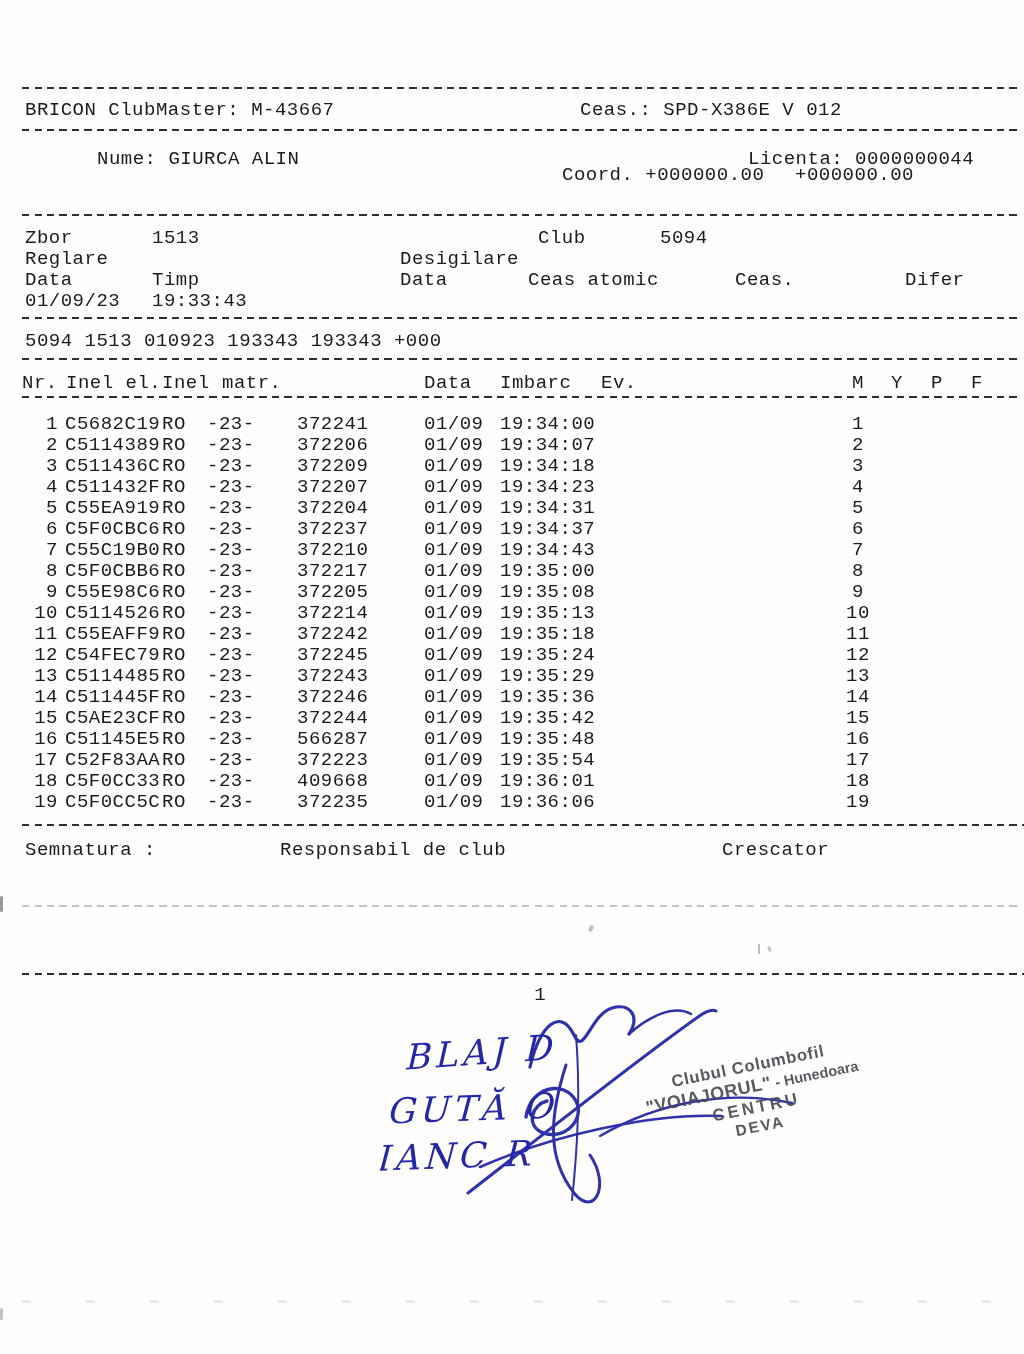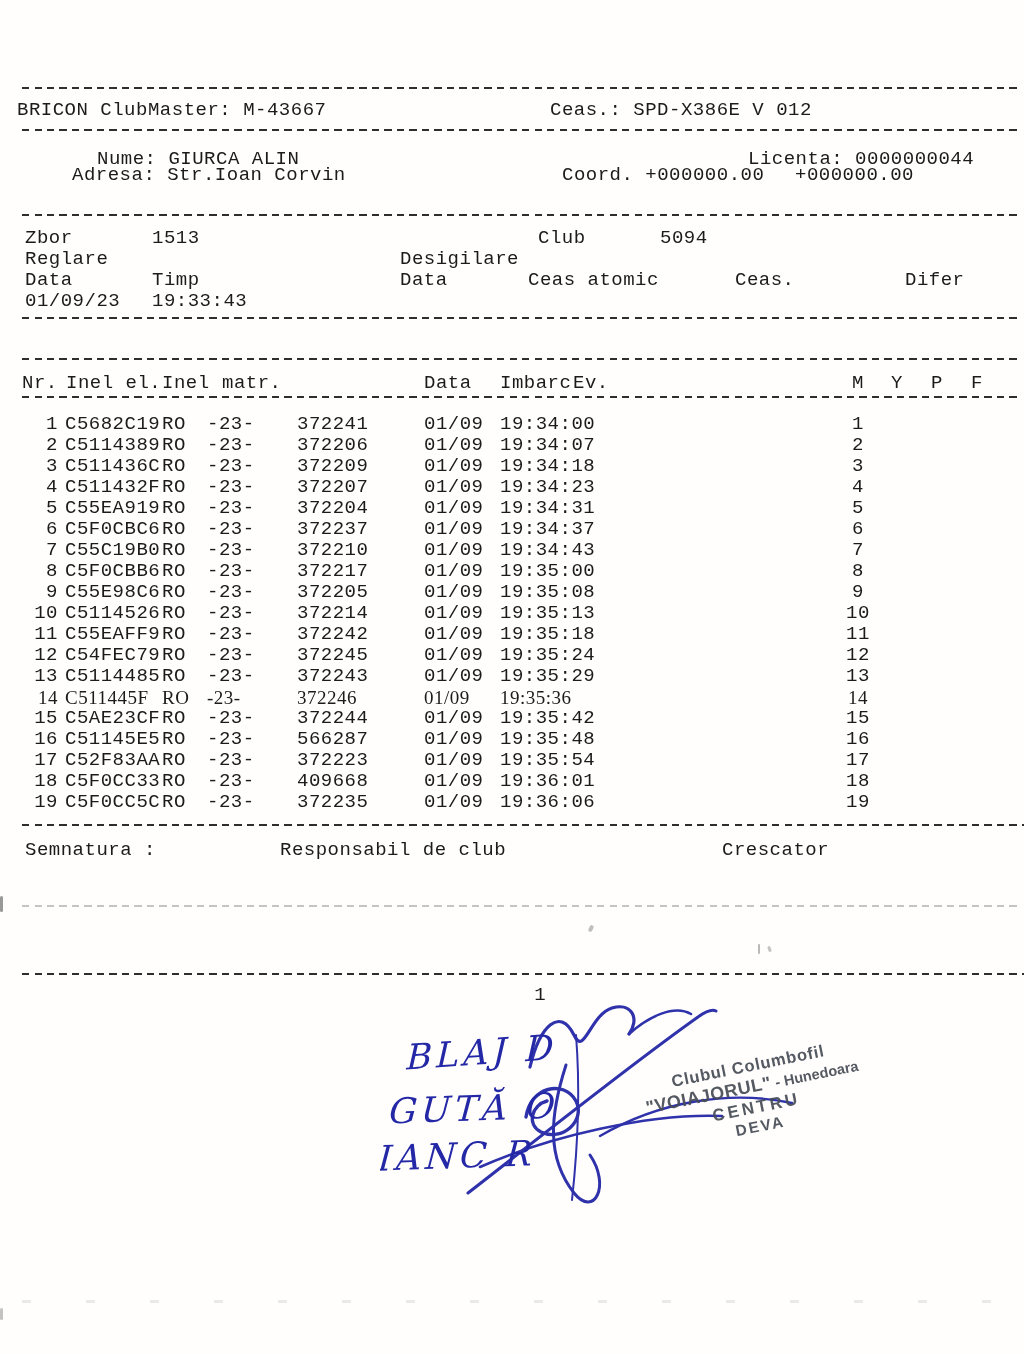--- a/index.html
+++ b/index.html
@@ -46,31 +46,30 @@
     font-style:italic;letter-spacing:4px;}
 </style>
 </head>
 <body>
 
 <div id="page">
 
   <div class="divider" style="top:87px"></div>
 
   <div class="line" style="top:100px">
-    <span style="left:17px">BRICON ClubMaster: M-43667</span>
-    <span style="left:550px">Ceas.: SPD-X386E V 012</span>
+    <span style="left:25px">BRICON ClubMaster: M-43667</span>
+    <span style="left:580px">Ceas.: SPD-X386E V 012</span>
   </div>
   <div class="divider" style="top:129px"></div>
 
   <div class="line" style="top:149px">
     <span style="left:97px">Nume: GIURCA ALIN</span>
     <span style="left:748px">Licenta: 0000000044</span>
   </div>
   <div class="line" style="top:165px">
-    <span style="left:72px">Adresa: Str.Ioan Corvin</span>
     <span style="left:562px">Coord. +000000.00</span>
     <span style="left:795px">+000000.00</span>
   </div>
   <div class="divider" style="top:214px"></div>
 
   <div class="line" style="top:228px">
     <span style="left:25px">Zbor</span>
     <span style="left:152px">1513</span>
     <span style="left:538px">Club</span>
     <span style="left:660px">5094</span>
@@ -86,30 +85,33 @@
     <span style="left:528px">Ceas atomic</span>
     <span style="left:735px">Ceas.</span>
     <span style="left:905px">Difer</span>
   </div>
   <div class="line" style="top:291px">
     <span style="left:25px">01/09/23</span>
     <span style="left:152px">19:33:43</span>
   </div>
   <div class="divider" style="top:317px"></div>
 
+  <div class="line" style="top:331px">
+    <span style="left:25px">5094 1513 010923 193343 193343 +000</span>
+  </div>
   <div class="divider" style="top:358px"></div>
 
   <div class="line" style="top:373px">
     <span style="left:22px">Nr.</span>
     <span style="left:66px">Inel el.</span>
     <span style="left:162px">Inel</span>
     <span style="left:222px">matr.</span>
     <span style="left:424px">Data</span>
     <span style="left:500px">Imbarc</span>
-    <span style="left:573px">Ev.</span>
+    <span style="left:601px">Ev.</span>
     <span style="left:852px">M</span>
     <span style="left:891px">Y</span>
     <span style="left:931px">P</span>
     <span style="left:971px">F</span>
   </div>
   <div class="divider" style="top:396px"></div>
 
   <div id="table-body">
   <div class="line row" style="top: 414px;">
     <span class="c nr">1</span>
@@ -247,21 +249,21 @@
     <span class="c nr">13</span>
     <span class="c inel">C5114485</span>
     <span class="c ro">RO</span>
     <span class="c year">-23-</span>
     <span class="c matr">372243</span>
     <span class="c data">01/09</span>
     <span class="c imbarc">19:35:29</span>
     <span class="c m">13</span>
   </div>
 
-  <div class="line row" style="top: 687px; font-family: Liberation Serif, serif;">
+  <div class="line row" style="top: 687px;">
     <span class="c nr">14</span>
     <span class="c inel">C511445F</span>
     <span class="c ro">RO</span>
     <span class="c year">-23-</span>
     <span class="c matr">372246</span>
     <span class="c data">01/09</span>
     <span class="c imbarc">19:35:36</span>
     <span class="c m">14</span>
   </div>
 

